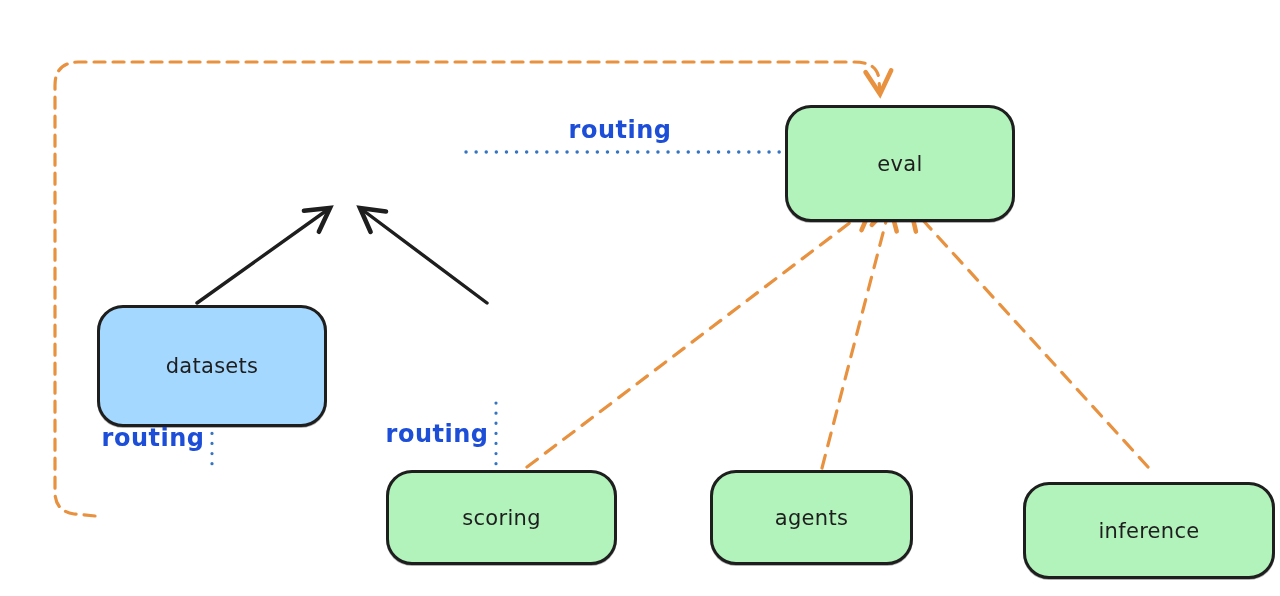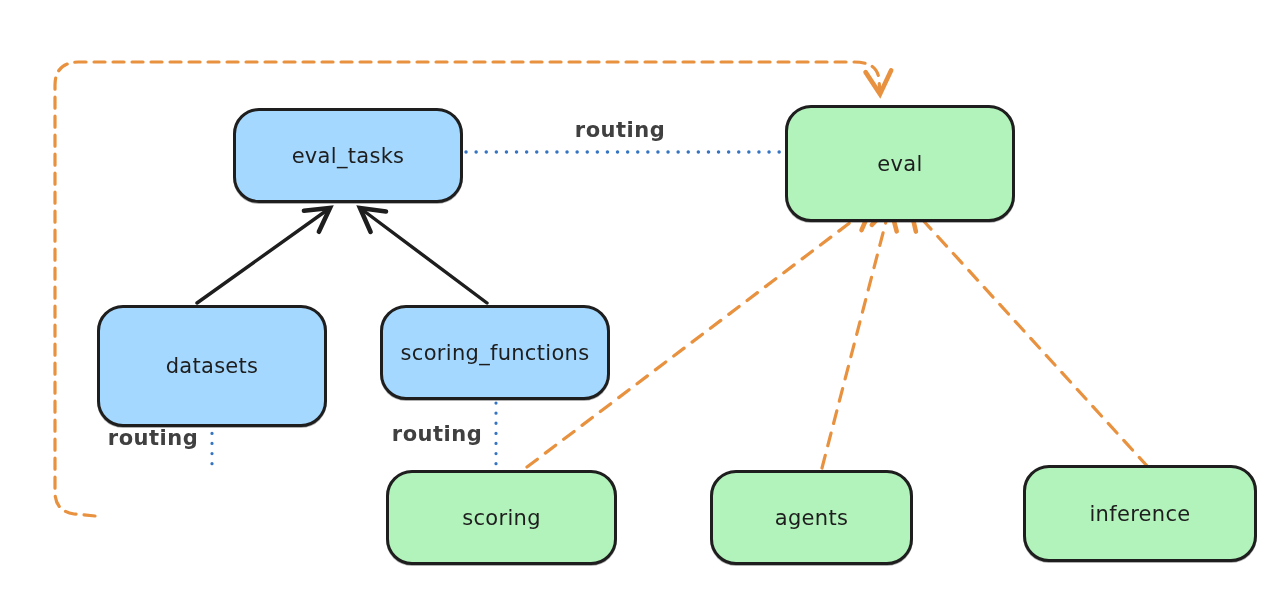--- a/index.html
+++ b/index.html
@@ -31,22 +31,22 @@
     font-size: 21px;
     color: #1e1e1e;
     letter-spacing: 0.3px;
     box-shadow: 0 1px 0 rgba(30,30,30,0.35);
   }
   .node.blue  { background: #a5d8ff; }
   .node.green { background: #b2f2bb; }
 
   .edge-label {
     position: absolute;
-    color: #404040;
-    font-size: 21px;
+    color: #1d4ed8;
+    font-size: 24px;
     font-weight: 600;
     letter-spacing: 0.5px;
     transform: translate(-50%, -50%);
     white-space: nowrap;
   }
 </style>
 </head>
 <body>
 
 <div class="canvas">
@@ -68,46 +68,40 @@
 
     <path d="M 466 152 L 783 152" fill="none" stroke="#3574c3" stroke-width="3.4" stroke-dasharray="0.1 10" stroke-linecap="round"></path>
     <path d="M 212 403 L 212 472" fill="none" stroke="#3574c3" stroke-width="3.2" stroke-dasharray="0.1 10" stroke-linecap="round"></path>
     <path d="M 496 403 L 496 467" fill="none" stroke="#3574c3" stroke-width="3.2" stroke-dasharray="0.1 10" stroke-linecap="round"></path>
 
     <path d="M 527 467 L 872 206" fill="none" stroke="#e8913f" stroke-width="3.2" stroke-dasharray="13 10" stroke-linecap="round" marker-end="url(#ah-orange)"></path>
     <path d="M 822 468 L 890 206" fill="none" stroke="#e8913f" stroke-width="3.2" stroke-dasharray="13 10" stroke-linecap="round" marker-end="url(#ah-orange)"></path>
     <path d="M 1148 467 L 910 206" fill="none" stroke="#e8913f" stroke-width="3.2" stroke-dasharray="13 10" stroke-linecap="round" marker-end="url(#ah-orange)"></path>
   </svg>
 
-  <div class="node blue" style="left:233px; top:108px; width:230px; height:95px;">
-    <span>eval_tasks</span>
-  </div>
 
   <div class="node green" style="left:785px; top:105px; width:230px; height:117px;text-align:center;">
     <span>eval</span>
   </div>
 
   <div class="node blue" style="left:97px; top:305px; width:230px; height:122px;">
     <span>datasets</span>
   </div>
 
-  <div class="node blue" style="left:380px; top:305px; width:230px; height:95px;">
-    <span>scoring_functions</span>
-  </div>
 
 
   <div class="node green" style="left:386px; top:470px; width:231px; height:95px;">
     <span>scoring</span>
   </div>
 
   <div class="node green" style="left:710px; top:470px; width:203px; height:95px;">
     <span>agents</span>
   </div>
 
-  <div class="node green" style="left:1023px; top:465px; width:234px; height:97px;text-align:right;">
+  <div class="node green" style="left:1023px; top:482px; width:252px; height:97px;text-align:right;">
     <span>inference</span>
   </div>
 
   <div class="edge-label" style="left:620px; top:130px;">routing</div>
 
   <div class="edge-label" style="left:153px; top:438px;">routing</div>
 
   <div class="edge-label" style="left:437px; top:434px;">routing</div>
 
 </div>

